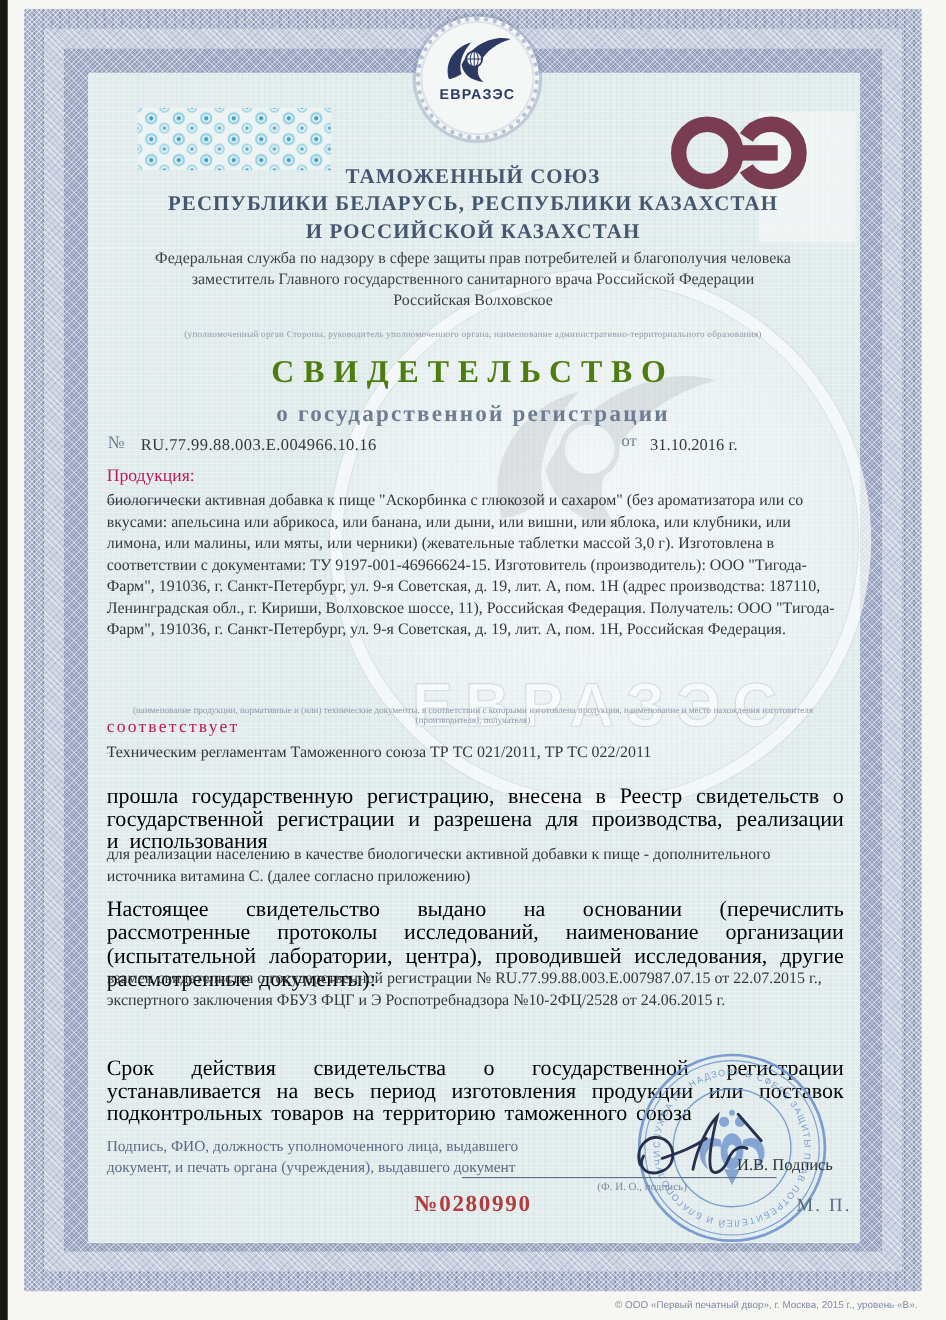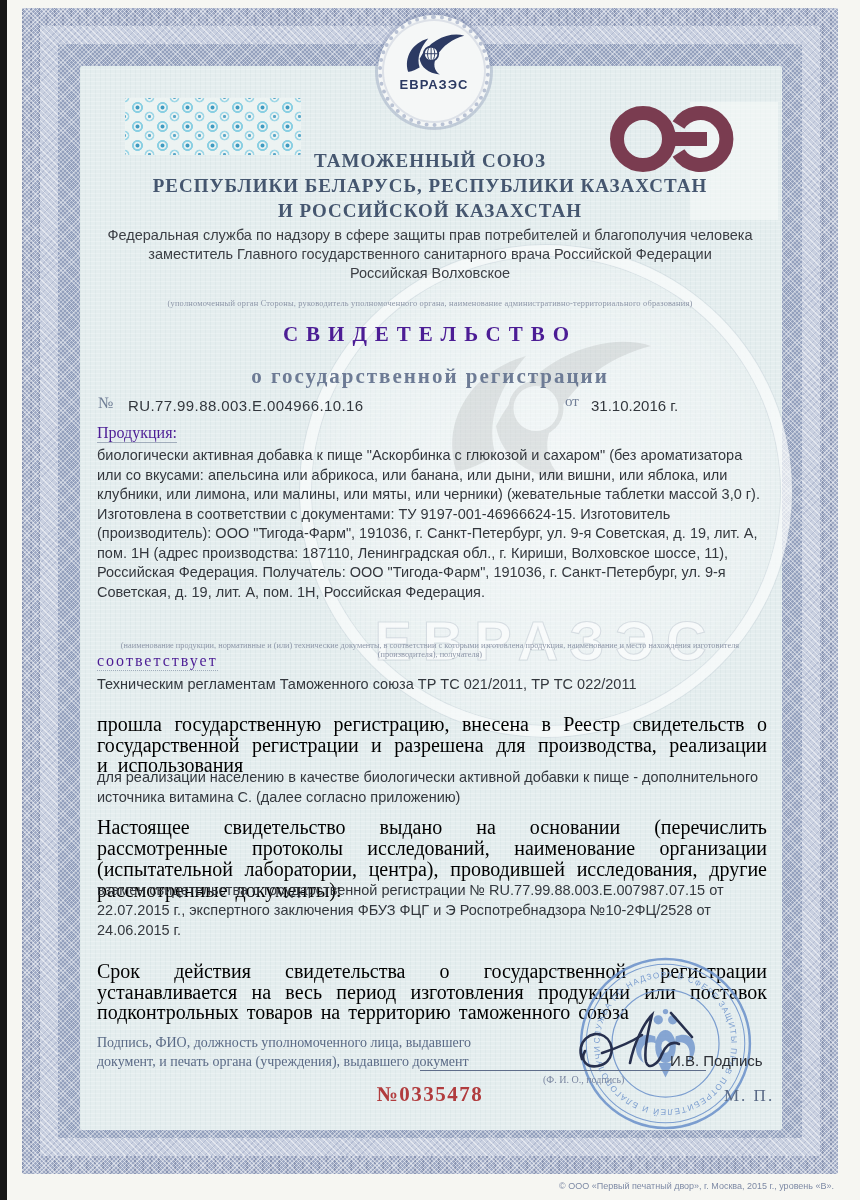--- a/index.html
+++ b/index.html
@@ -85,28 +85,28 @@
     border-radius:2px;opacity:.95;
   }
 
   
   .se-backdrop{position:absolute;left:690px;top:102px;width:88px;height:118px;background:rgba(246,250,249,.6);z-index:2;}
   .se-monogram{position:absolute;left:603px;top:103px;z-index:3;}
 
   
   .abs{position:absolute;z-index:2;}
   .serifblue{font-family:"Liberation Serif", serif;color:#5a6a86;}
-  .sans{font-family:Liberation Sans, sans-serif;color:#33373d;}
+  .sans{font-family:Liberation Serif, serif;color:#33373d;}
   .centered{left:90px;width:680px;text-align:center;}
   .union-line{font-weight:bold;font-size:19px;letter-spacing:1px;color:#45566f;}
   .auth-line{font-size:14.5px;color:#3b3e44;}
   .tiny-caption{font-size:8.4px;color:#8d96a8;letter-spacing:.2px;}
-  .cert-title{font-weight:bold;font-size:21px;letter-spacing:8px;color:#4c1d95;}
+  .cert-title{font-weight:bold;font-size:29px;letter-spacing:8px;color:#4d7c0f;}
   .cert-subtitle{font-weight:bold;font-size:21px;letter-spacing:2px;color:#6d7b95;}
-  .form-label{font-size:16px;color:#4c1d95;border-bottom:1px solid rgba(107,122,148,.55);padding-bottom:1px;}
+  .form-label{font-size:16px;color:#be185d;border-bottom:1px solid rgba(107,122,148,.55);padding-bottom:15px;}
   .body-sans{font-size:14.5px;line-height:19.5px;}
   .body-serif{font-size:20px;line-height:20.5px;color:#000000;text-align:justify;}
   .sig-caption{font-size:14px;line-height:18.5px;color:#5a6a86;}
   .blank-number{font-size:21px;color:#b13c3e;letter-spacing:1.5px;font-weight:bold;}
   .copyright{font-size:9px;color:#7e8aa5;font-family:"Liberation Sans", sans-serif;}
   .sig-line{border-top:1.2px solid #5f6e8a;height:0;}
   .stamp-wrap{position:absolute;left:578px;top:956px;z-index:2;opacity:.9;}
   .signature-wrap{position:absolute;left:568px;top:1005px;z-index:4;}
 </style>
 </head>
@@ -218,15 +218,15 @@
       <path d="M103,8 L124,32"></path>
     </g>
   </svg>
 </div>
 
 <div class="abs sans" style="left:670px;top:1052px;font-size:15px;color:#2c2f35">И.В. Подпись</div>
 <div class="abs sig-line" style="left:420px;top:1070px;width:286px"></div>
 <div class="abs serifblue" style="left:543px;top:1074px;font-size:10px;color:#7b87a0">(Ф. И. О., подпись)</div>
 <div class="abs serifblue" style="left:724px;top:1086px;font-size:17px;letter-spacing:2px">М. П.</div>
 
-<div class="abs centered blank-number" style="top:1082px">№0335478</div>
+<div class="abs centered blank-number" style="top:1082px">№0280990</div>
 
 <div class="abs copyright" style="right:26px;top:1181px;z-index:5">© ООО «Первый печатный двор», г. Москва, 2015 г., уровень «В».</div>
 
 </body></html>

